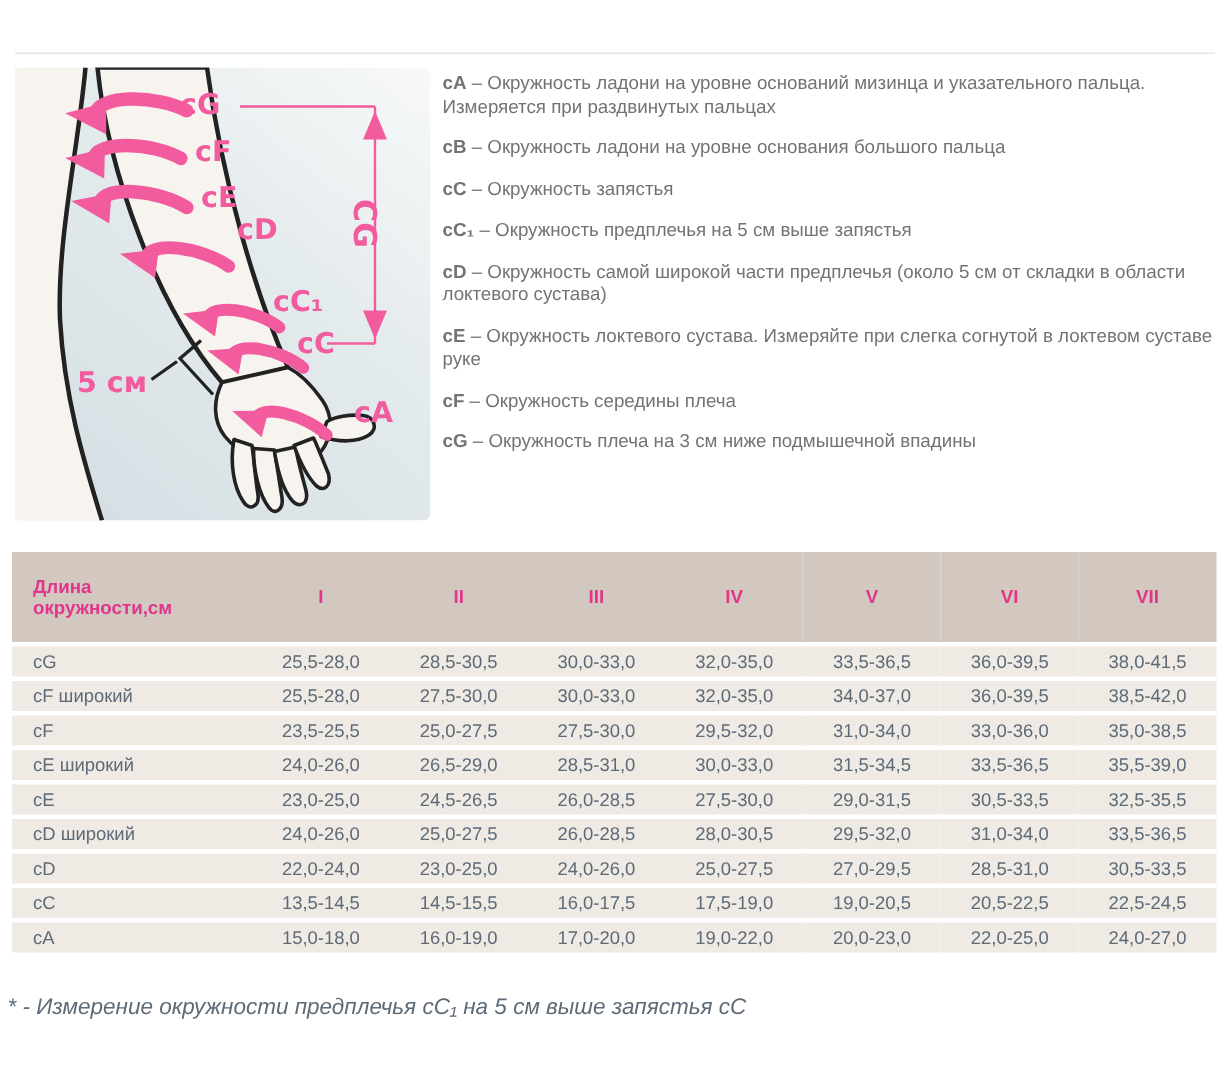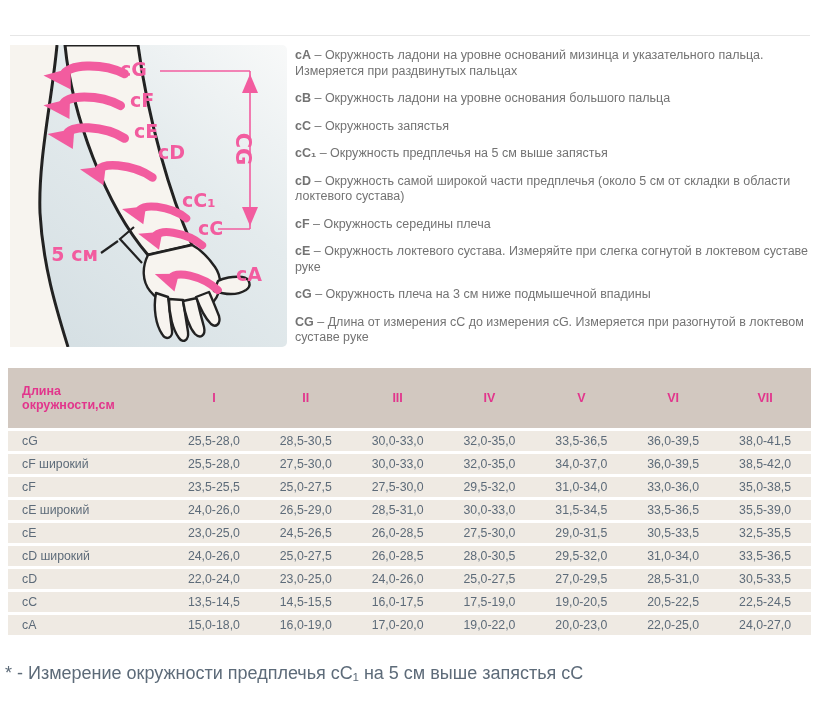--- a/index.html
+++ b/index.html
@@ -19,21 +19,21 @@
   }
   table.size-table th {
     background:#d2c8c0; color:#e2358c; font-size:12.5px; font-weight:bold;
     height:26px; text-align:center; padding:16px;
   }
   table.size-table td {
     background:#efeae3; color:#5d6b79; font-size:12.3px;
     height:20px; text-align:center; padding:0;
   }
   table.size-table .label-col { width:160px; text-align:left; padding-left:14px; }
-  .footnote { position:absolute; left:5px; margin:0; font-size:18px; color:#5d6b79; }
+  .footnote { position:absolute; left:5px; margin:0; font-size:15px; color:#5d6b79;font-style:italic; }
   .footnote.fn1 { top:663px; }
   .footnote.fn2 { top:733px; }
 </style>
 </head>
 <body>
 
 <div class="page">
 
   <div class="top-divider"></div>
 
@@ -115,24 +115,23 @@
       </g>
     </svg>
   </div>
 
   <div class="descriptions" id="desc-list">
       <p class="desc"><b>cA</b> – <span>Окружность ладони на уровне оснований мизинца и указательного пальца. Измеряется при раздвинутых пальцах</span></p>
       <p class="desc"><b>cB</b> – <span>Окружность ладони на уровне основания большого пальца</span></p>
       <p class="desc"><b>cC</b> – <span>Окружность запястья</span></p>
       <p class="desc"><b>cC₁</b> – <span>Окружность предплечья на 5 см выше запястья</span></p>
       <p class="desc"><b>cD</b> – <span>Окружность самой широкой части предплечья (около 5 см от складки в области локтевого сустава)</span></p>
+      <p class="desc"><b>cE</b> – <span>Окружность локтевого сустава. Измеряйте при слегка согнутой в локтевом суставе руке</span></p>
       <p class="desc"><b>cF</b> – <span>Окружность середины плеча</span></p>
-      <p class="desc"><b>cE</b> – <span>Окружность локтевого сустава. Измеряйте при слегка согнутой в локтевом суставе руке</span></p>
       <p class="desc"><b>cG</b> – <span>Окружность плеча на 3 см ниже подмышечной впадины</span></p>
-      <p class="desc"><b>CG</b> – <span>Длина от измерения cC до измерения cG. Измеряется при разогнутой в локтевом суставе руке</span></p>
     </div>
 
   <table class="size-table">
     <thead>
       <tr id="header-row">
           <th class="label-col">Длина окружности,см</th>
           <th>I</th>
           <th>II</th>
           <th>III</th>
           <th>IV</th>

